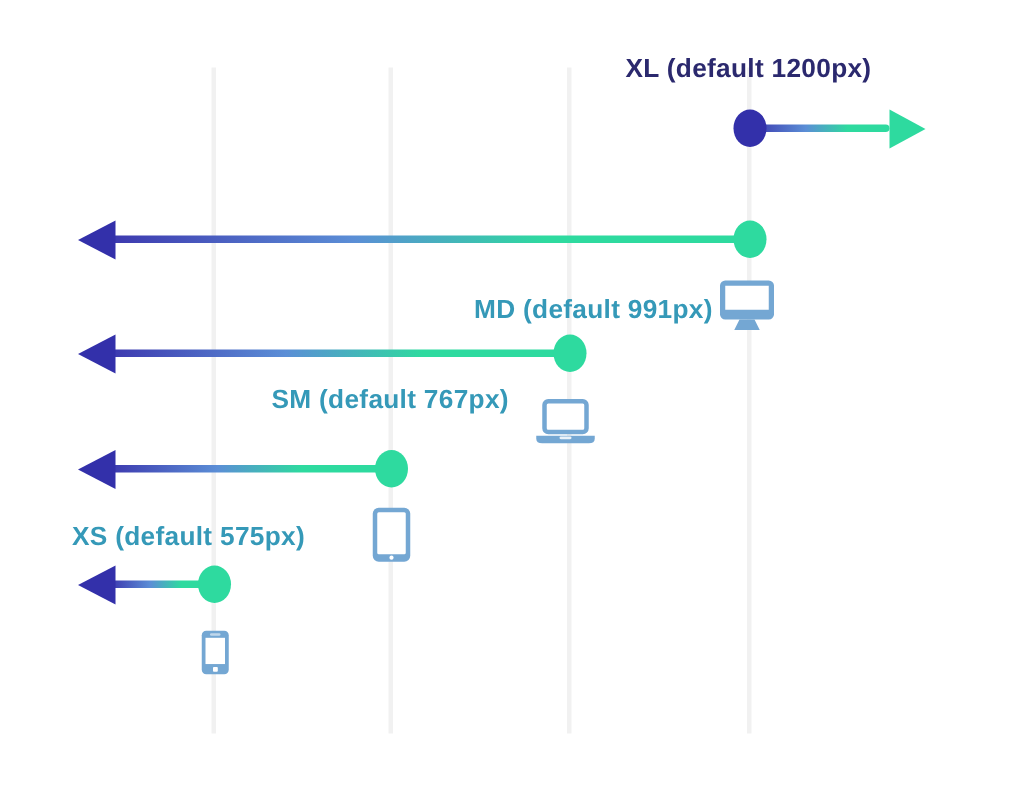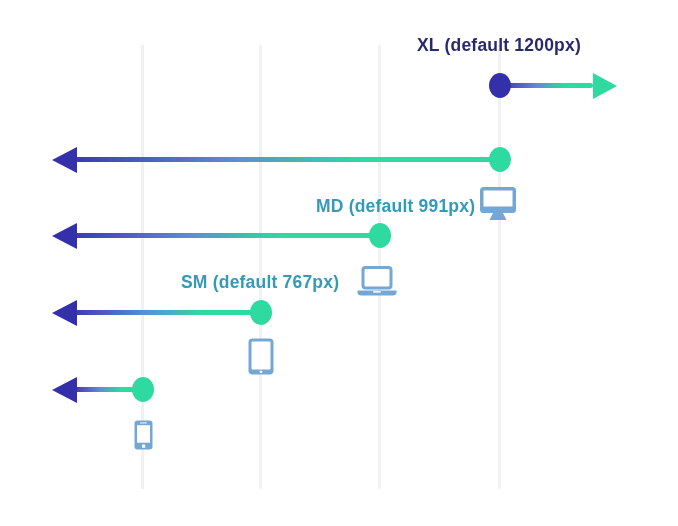--- a/index.html
+++ b/index.html
@@ -24,21 +24,21 @@
   .gl-1{left:141px;} .gl-2{left:259px;} .gl-3{left:378px;} .gl-4{left:498px;}
 
   
   .bp-label{
     position:absolute;font-size:17.5px;font-weight:700;letter-spacing:.2px;
     white-space:nowrap;color:var(--teal);z-index:4;
   }
   .lbl-xl{left:417px;top:35px;color:var(--navy);}
   .lbl-lg{left:413px;top:120px;}
   .lbl-md{left:296px;top:196px;margin-left:20px;}
-  .lbl-sm{left:181px;top:272px;}
+  .lbl-sm{left:181px;top:256px;}
   .lbl-xs{left:48px;top:347px;}
 
   
   .arrow-line{position:absolute;height:5px;border-radius:3px;z-index:2;}
   .grad-left{background:linear-gradient(90deg,#3d39af 0%,#5b8ed6 38%,#2eda9f 68%,var(--green) 100%);}
   .grad-right{background:linear-gradient(90deg,#3a35ad 0%,#5b8ed6 40%,#2eda9f 70%,var(--green) 100%);}
 
   .dot{position:absolute;width:22px;height:25px;border-radius:50%;z-index:3;}
   .dot-indigo{background:var(--indigo);}
   .dot-green{background:var(--green);}
@@ -121,20 +121,21 @@
   <div class="head head-left head-sm"></div>
 
   <div class="device dev-tablet">
     <svg width="26" height="37" viewBox="0 0 26 37">
       <rect x="0.5" y="0.5" width="25" height="36" rx="4" fill="#74a7d3"></rect>
       <rect x="3.5" y="3.5" width="19" height="28" rx="1" fill="#ffffff"></rect>
       <circle cx="13" cy="33.8" r="1.4" fill="#ffffff"></circle>
     </svg>
   </div>
 
+  <div class="bp-label lbl-xs">XS (default 575px)</div>
   <div class="arrow-line grad-left line-xs"></div>
   <div class="dot dot-green dot-xs"></div>
   <div class="head head-left head-xs"></div>
 
   <div class="device dev-phone">
     <svg width="19" height="30" viewBox="0 0 19 30">
       <rect x="0.5" y="0.5" width="18" height="29" rx="3" fill="#74a7d3"></rect>
       <rect x="3" y="5.2" width="13" height="17.5" fill="#ffffff"></rect>
       <rect x="6" y="2.1" width="7" height="1.7" rx="0.85" fill="#ffffff" opacity="0.55"></rect>
       <rect x="8" y="24.6" width="3.2" height="3.2" rx="0.6" fill="#ffffff"></rect>

